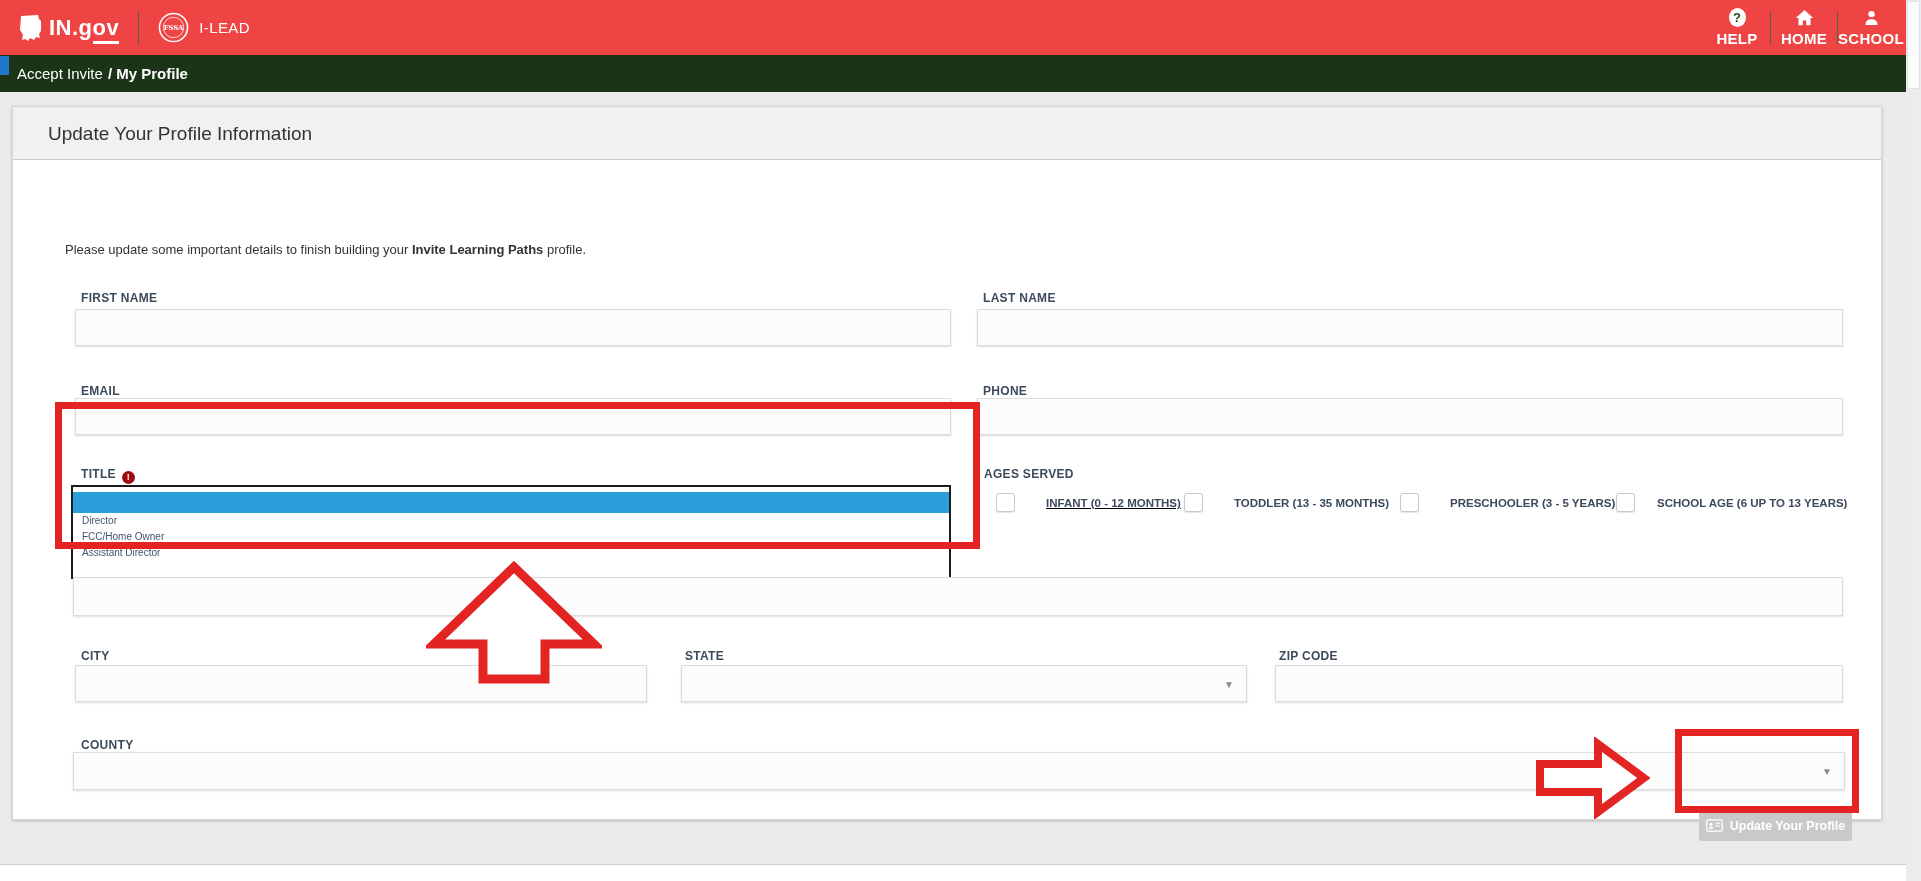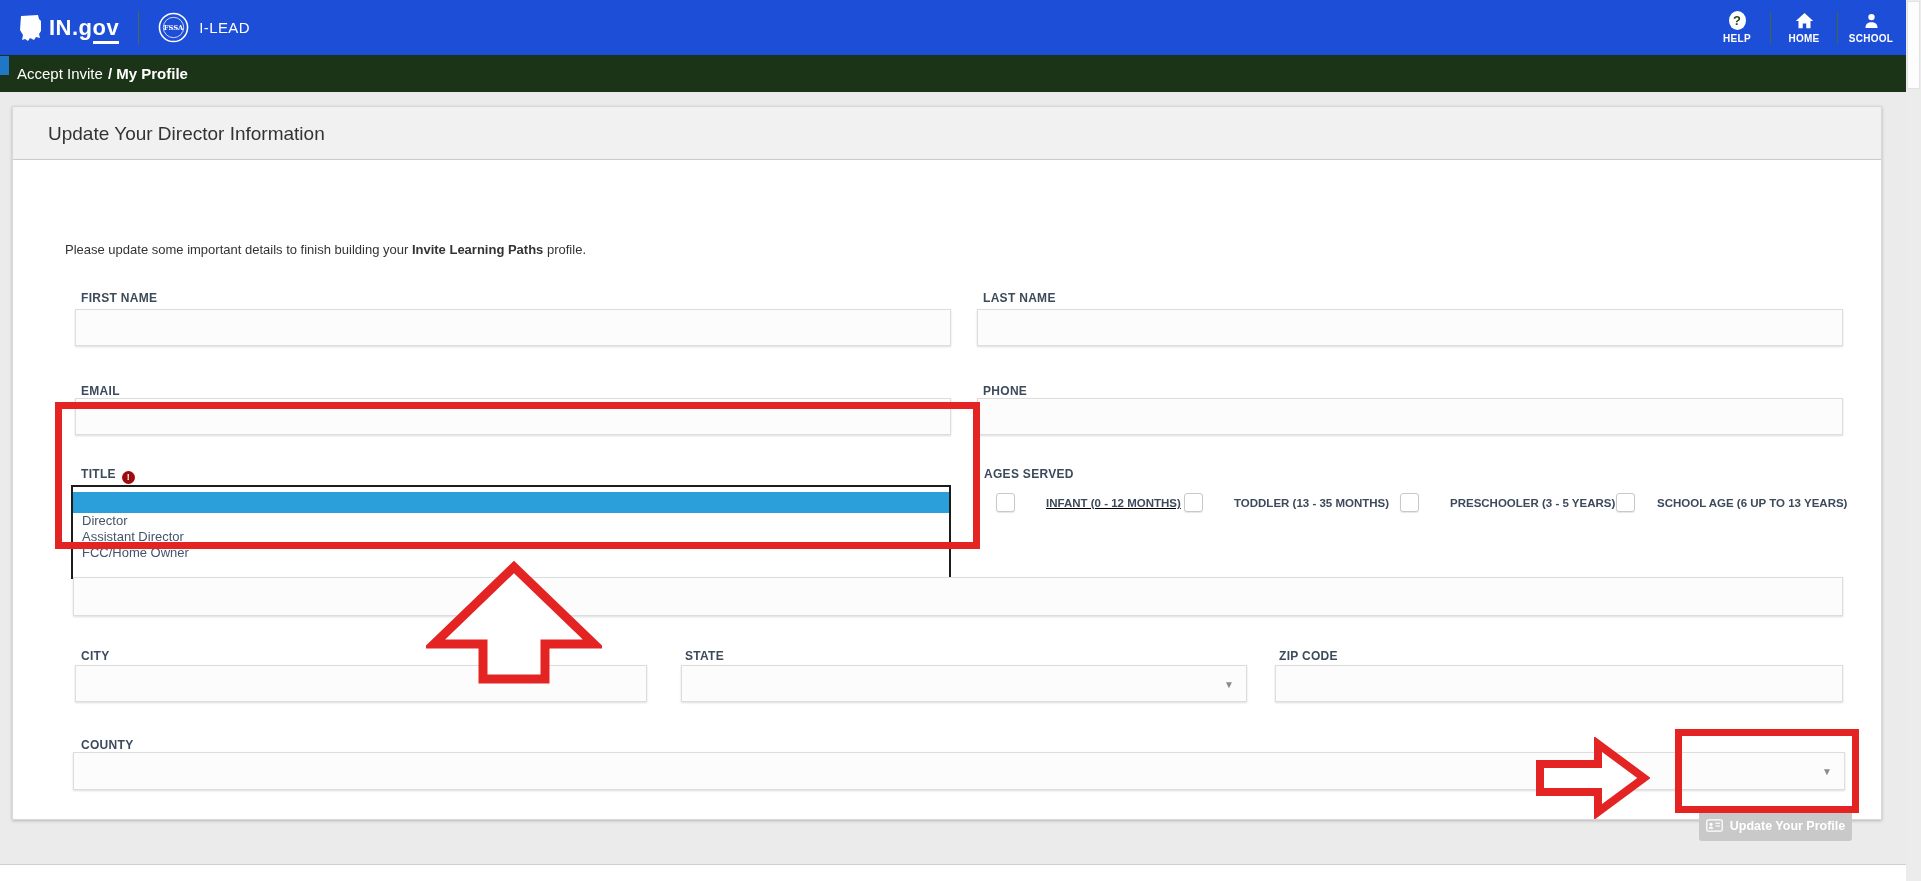--- a/index.html
+++ b/index.html
@@ -1,34 +1,34 @@
 <!DOCTYPE html>
 <html><head>
 <meta charset="utf-8">
 <style>
   * { margin:0; padding:0; box-sizing:border-box; }
   html,body { width:1921px; height:881px; overflow:hidden; background:#ebebeb;
               font-family:"Liberation Sans", sans-serif; }
   #page { position:relative; width:1921px; height:881px; }
 
   
-  .topbar { position:absolute; left:0; top:0; width:1906px; height:55px; background:#1d4ed8; }
+  .topbar { position:absolute; left:0; top:0; width:1906px; height:55px; background:#ef4444; }
   .logo-group { position:absolute; left:18px; top:0; height:55px; display:flex; align-items:center; }
   .in-logo { display:flex; align-items:center; cursor:pointer; }
   .in-logo svg { margin-right:7px; }
   .in-logo-text { color:#fff; font-size:22px; font-weight:bold; letter-spacing:.5px; }
   .in-logo-text .uov { border-bottom:3px solid #fff; padding-bottom:1px; }
   .hsep { width:1px; height:34px; background:#4b6a44; margin:0 19px; }
   .seal { width:31px; height:31px; }
   .ilead-label { color:#fff; font-size:15px; margin-left:10px; letter-spacing:.4px; }
 
   .top-nav { position:absolute; right:4px; top:0; height:55px; display:flex; align-items:center; }
   .nav-item { width:62px; display:flex; flex-direction:column; align-items:center; cursor:pointer; }
   .nav-item .glyph { height:19px; display:flex; align-items:center; justify-content:center; }
-  .nav-item .nav-label { color:#fff; font-size:10px; font-weight:bold; margin-top:3px; letter-spacing:.3px; }
+  .nav-item .nav-label { color:#fff; font-size:15px; font-weight:bold; margin-top:3px; letter-spacing:.3px; }
   .vsep { width:1px; height:32px; background:#46663e; margin:0 2px; }
   .help-circle { width:17px; height:17px; border-radius:50%; background:#fff; color:#26471F;
                  font-weight:bold; font-size:13px; text-align:center; line-height:17px; }
 
   
   .breadcrumb { position:absolute; left:0; top:55px; width:1906px; height:37px; background:#1B3316;
                 color:#fff; font-size:15px; line-height:37px; padding-left:17px; }
   .breadcrumb .crumb-current { font-weight:bold; margin-left:5px; }
   .blue-chip { position:absolute; left:0; top:56px; width:9px; height:19px; background:#2077c8; z-index:6; }
 
@@ -53,21 +53,21 @@
   .f-label { position:absolute; font-size:12px; font-weight:bold; color:#3C4A5B; letter-spacing:.3px; }
   .f-input { position:absolute; height:37px; background:#fcfcfc; border:1px solid #ddd;
              box-shadow:0 1px 2px rgba(0,0,0,.14); font-size:14px; padding:0 10px; outline:none;
              font-family:"Liberation Sans", sans-serif; color:#333; }
   .f-select { display:flex; align-items:center; cursor:pointer; }
   .caret { position:absolute; right:12px; top:13px; font-size:10px; color:#8a8a8a; }
 
   
   .listbox { position:absolute; left:58px; top:325px; width:880px; height:94px; background:#fff;
              border:2px solid #1c1c1c; padding-top:5px; overflow:hidden; }
-  .opt { font-size:13px; color:#44546A; line-height:16px; padding-left:9px; cursor:pointer; }
+  .opt { font-size:10px; color:#44546A; line-height:16px; padding-left:9px; cursor:pointer; }
   .opt-highlight { height:21px; background:#2B9FD9; }
   .req-circle { display:inline-block; width:13px; height:13px; border-radius:50%; background:#9E0B0F;
                 color:#fff; font-size:9px; font-weight:bold; text-align:center; line-height:13px;
                 margin-left:6px; vertical-align:-2px; }
 
   
   .age-item { position:absolute; top:333px; display:flex; align-items:flex-start; cursor:pointer; }
   .cbx { width:19px; height:19px; background:#fff; border:1px solid #c9c9c9; border-radius:3px;
          box-shadow:0 1px 1px rgba(0,0,0,.10); flex:0 0 auto; }
   .age-label { font-size:11.5px; font-weight:bold; color:#3C4A5B; margin-left:31px; line-height:14px;
@@ -135,21 +135,21 @@
     </div>
   </div>
 
   <div class="breadcrumb">
     <span class="crumb-parent">Accept Invite</span><span class="crumb-current">/ My Profile</span>
   </div>
   <div class="blue-chip"></div>
 
   <div class="card">
     <div class="card-header">
-      <div class="card-title">Update Your Director Information</div>
+      <div class="card-title">Update Your Profile Information</div>
     </div>
 
     <div class="form-area">
       <div class="intro">
         <span>Please update some important details to finish building your </span><b>Invite Learning Paths</b><span> profile.</span>
       </div>
 
       <div class="f-label" style="left:68px; top:131px;">FIRST NAME</div>
       <input class="f-input" style="left: 62px; top: 149px; width: 876px;" value="">
       <div class="f-label" style="left:970px; top:131px;">LAST NAME</div>
@@ -159,22 +159,22 @@
       <input class="f-input" style="left: 62px; top: 238px; width: 876px;" value="">
       <div class="f-label" style="left:970px; top:224px;">PHONE</div>
       <input class="f-input" style="left: 964px; top: 238px; width: 866px;" value="">
 
       <div class="f-label" style="left:68px; top:307px;">
         <span>TITLE</span><span class="req-circle">!</span>
       </div>
       <div class="listbox">
         <div class="opt opt-highlight"></div>
         <div class="opt">Director</div>
+        <div class="opt">FCC/Home Owner</div>
         <div class="opt">Assistant Director</div>
-        <div class="opt">FCC/Home Owner</div>
       </div>
 
       <div class="f-label" style="left:971px; top:307px;">AGES SERVED</div>
       <div class="age-item" style="left:983px;text-decoration:underline;">
         <span class="cbx"></span>
         <span class="age-label">INFANT (0 - 12 MONTHS)</span>
       </div>
       <div class="age-item" style="left:1171px;">
         <span class="cbx"></span>
         <span class="age-label">TODDLER (13 - 35 MONTHS)</span>

